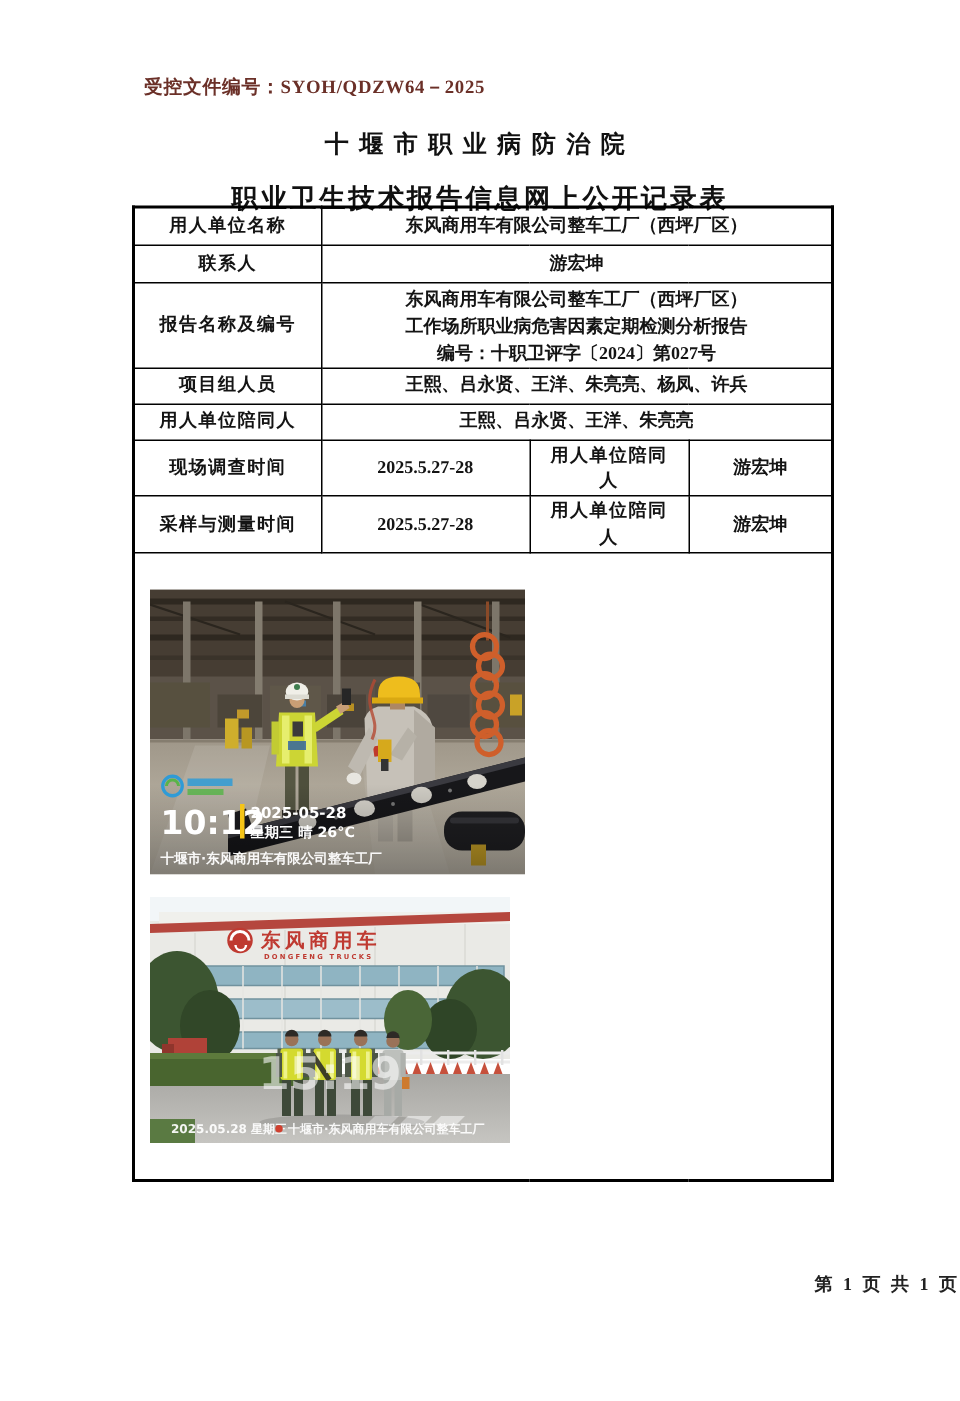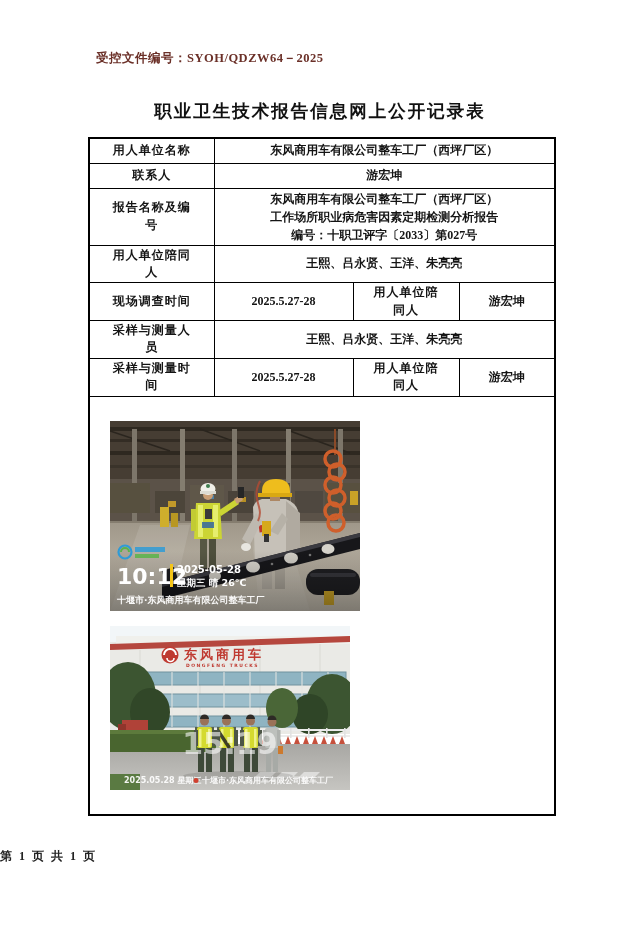--- a/index.html
+++ b/index.html
@@ -9,42 +9,43 @@
   .control-number{position:absolute;left:96px;top:50px;font-size:12.5px;font-weight:600;
         color:#6b3028;letter-spacing:0.5px;}
 
   .titles{position:absolute;left:0;right:0;top:86px;text-align:center;}
   .title1{font-size:16px;font-weight:700;letter-spacing:7px;color:#111;}
   .title2{font-size:17.5px;font-weight:700;letter-spacing:2px;margin-top:13px;color:#111;}
 
   table.record{position:absolute;left:88px;top:137px;width:466px;border-collapse:collapse;
         table-layout:fixed;border:2px solid #000;}
   table.record td{border:1px solid #000;text-align:center;vertical-align:middle;
-        font-size:12px;font-weight:600;line-height:1.45;padding:1px 20px;color:#141414;}
+        font-size:12px;font-weight:600;line-height:1.45;padding:1px 10px;color:#141414;}
   td.lbl{letter-spacing:1px;}
   tr.r-sm{height:25px;} tr.r-lg{height:56px;} tr.r-xs{height:24px;}
   tr.r-hdr{height:24px;}
   .report-lines div{line-height:1.5;}
   td.photo-cell{height:415px;vertical-align:top;padding-top:16px;}
   .photo-stack{display:flex;flex-direction:column;gap:15px;}
   .photo-frame{display:block;}
   svg{display:block;}
   svg text{font-family:"DejaVu Sans","Liberation Sans",sans-serif;}
 
-  .page-footer{position:absolute;top:848px;left:0;right:0;text-align:left;
+  .page-footer{position:absolute;top:848px;left:0;right:0;text-align:right;
         font-size:12px;font-weight:600;letter-spacing:2px;color:#222;}
 </style>
 </head>
 <body>
 
 <div class="page">
 
   <div class="control-number">受控文件编号：SYOH/QDZW64－2025</div>
 
   <div class="titles">
+    <div class="title1">十堰市职业病防治院</div>
     <div class="title2">职业卫生技术报告信息网上公开记录表</div>
   </div>
 
   <table class="record">
     <colgroup>
         <col style="width:125px">
         <col style="width:139px">
         <col style="width:106px">
         <col style="width:96px">
       </colgroup>
@@ -56,37 +57,37 @@
       <tr class="r-sm">
         <td class="lbl">联系人</td>
         <td colspan="3">游宏坤</td>
       </tr>
       <tr class="r-lg">
         <td class="lbl">报告名称及编号</td>
         <td colspan="3">
           <div class="report-lines">
             <div>东风商用车有限公司整车工厂（西坪厂区）</div>
             <div>工作场所职业病危害因素定期检测分析报告</div>
-            <div>编号：十职卫评字〔2033〕第027号</div>
+            <div>编号：十职卫评字〔2024〕第027号</div>
           </div>
         </td>
+      </tr>
+      <tr class="r-xs">
+        <td class="lbl">项目组人员</td>
+        <td colspan="3">王熙、吕永贤、王洋、朱亮亮、杨凤、许兵</td>
       </tr>
       <tr class="r-xs">
         <td class="lbl">用人单位陪同人</td>
         <td colspan="3">王熙、吕永贤、王洋、朱亮亮</td>
       </tr>
       <tr class="r-xs">
         <td class="lbl">现场调查时间</td>
         <td>2025.5.27-28</td>
         <td class="lbl">用人单位陪同人</td>
         <td>游宏坤</td>
-      </tr>
-      <tr class="r-xs">
-        <td class="lbl">采样与测量人员</td>
-        <td colspan="3">王熙、吕永贤、王洋、朱亮亮</td>
       </tr>
       <tr class="r-xs">
         <td class="lbl">采样与测量时间</td>
         <td>2025.5.27-28</td>
         <td class="lbl">用人单位陪同人</td>
         <td>游宏坤</td>
       </tr>
       <tr>
         <td colspan="4" class="photo-cell">
           <div class="photo-stack">

